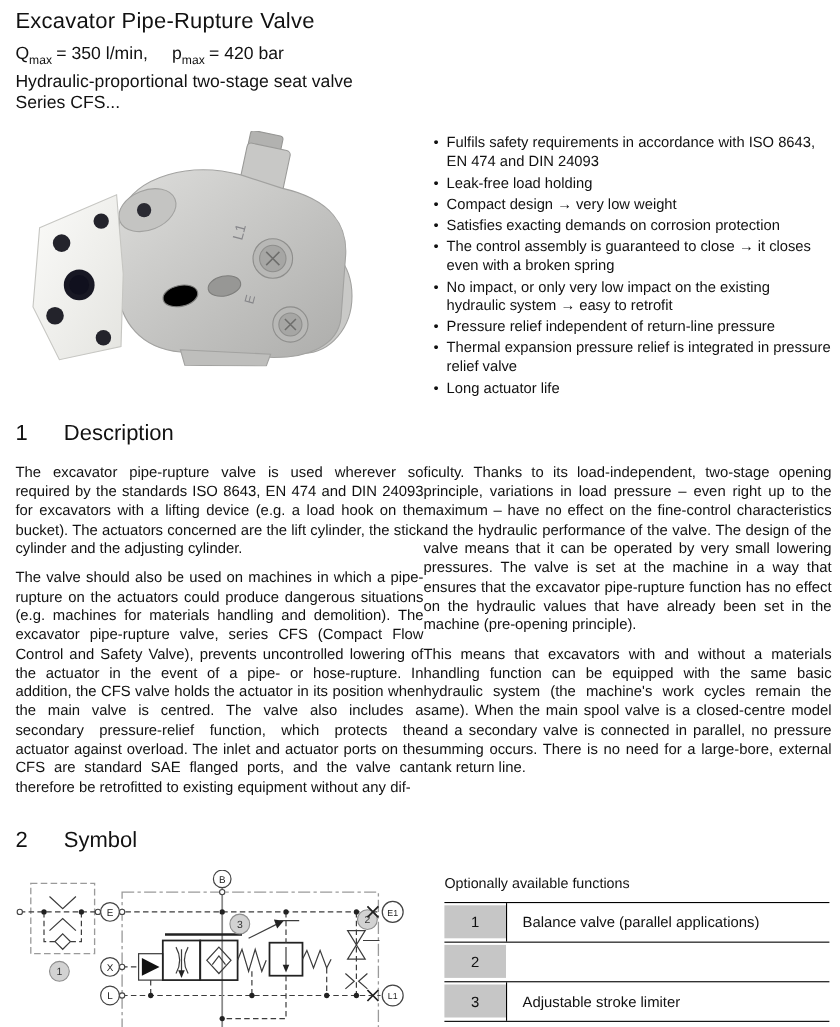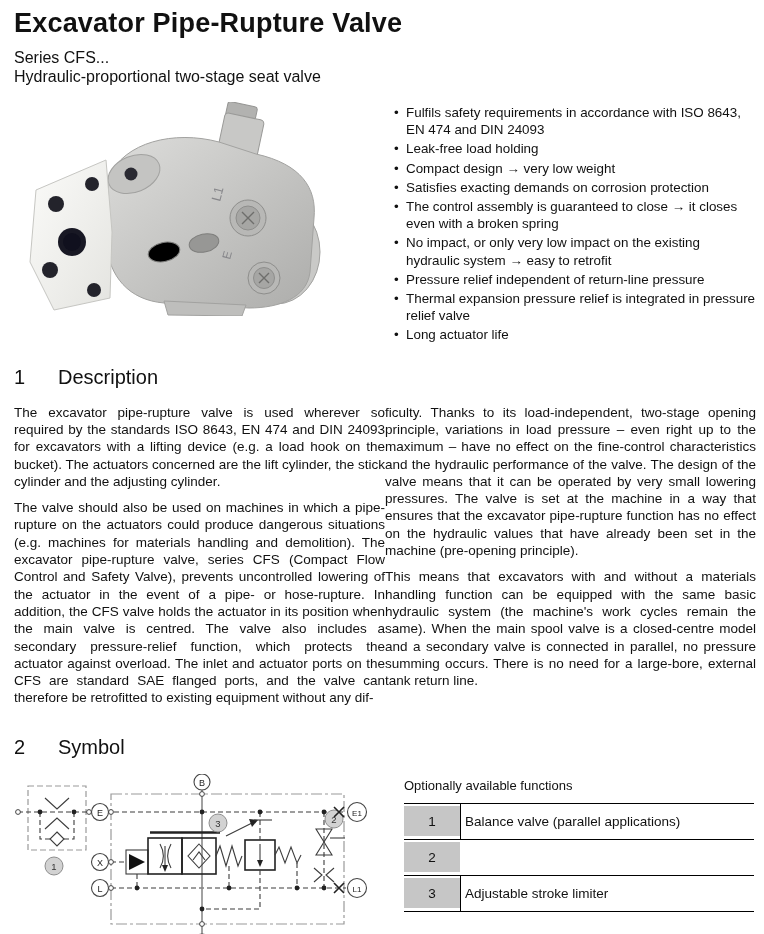--- a/index.html
+++ b/index.html
@@ -5,21 +5,21 @@
   * { margin:0; padding:0; box-sizing:border-box; }
   html,body { background:#fff; }
   body {
     width:764px; height:934px; overflow:hidden;
     font-family:"Liberation Sans", sans-serif;
     color:#111;
   }
   .page { padding:8px 8px 0 14px; }
 
   h1[data-name="page-title"]{
-    font-size:27px; font-weight:700; letter-spacing:.2px; margin:0 0 9px;
+    font-size:20px; font-weight:400; letter-spacing:.2px; margin:0 0 9px;
   }
   .spec-line { font-size:16px; line-height:19px; }
   .spec-line sub { font-size:11px; }
   .spec-eq { margin-left:4px; }
   .spec-p  { margin-left:22px; }
   .sub-line { font-size:16px; line-height:19px; }
 
   .top-grid{
     display:grid; grid-template-columns:362px 1fr; column-gap:18px;
     margin-top:16px; align-items:start;
@@ -48,21 +48,21 @@
   }
   .opt-caption{ font-size:13px; font-weight:400; margin:4px 0 10px; }
   .opt-table{ border-top:1.2px solid #000; margin-right:2px; }
   .opt-row{ display:flex; height:36px; border-bottom:1.2px solid #000; }
   .opt-num{
     flex:0 0 56px; margin:2.5px 0; background:#c6c6c6;
     display:flex; align-items:center; justify-content:center;
     font-size:13.5px;
   }
   .opt-label{
-    flex:1; border-left:1.4px solid #000; padding-left:4px;
+    flex:1; border-left:1.4px solid #000; padding-left:14px;
     display:flex; align-items:center; font-size:13.5px;
   }
 
   svg text { font-family:"Liberation Sans", sans-serif; }
   .schem-line   { stroke:#3c3c3c; stroke-width:1.1; fill:none; }
   .schem-dash   { stroke:#3c3c3c; stroke-width:1.1; fill:none; stroke-dasharray:5 3; }
   .schem-gray   { stroke:#9a9a9a; stroke-width:1.2; fill:none; stroke-dasharray:11 3 3 3; }
   .schem-graydash{ stroke:#9a9a9a; stroke-width:1.2; fill:none; stroke-dasharray:6 3; }
   .schem-bold   { stroke:#222; stroke-width:1.6; fill:none; }
   .port-c  { fill:#fff; stroke:#444; stroke-width:1.1; }
@@ -72,22 +72,25 @@
   .dot     { fill:#222; }
   .oc      { fill:#fff; stroke:#444; stroke-width:1; }
 </style>
 </head>
 <body>
 
 <div class="page" data-name="datasheet-page">
 
   <h1 data-name="page-title">Excavator Pipe-Rupture Valve</h1>
 
+  <div class="spec-line" data-name="spec-line">
+    <span data-name="qmax-symbol">Q</span><sub data-name="qmax-subscript">max</sub><span class="spec-eq" data-name="qmax-value">= 350 l/min,</span><span class="spec-p" data-name="pmax-symbol">p</span><sub data-name="pmax-subscript">max</sub><span class="spec-eq" data-name="pmax-value">= 420 bar</span>
+  </div>
+  <div class="sub-line" data-name="subtitle-line-2">Hydraulic-proportional two-stage seat valve</div>
   <div class="sub-line" data-name="subtitle-line-3">Series CFS...</div>
-  <div class="sub-line" data-name="subtitle-line-2">Hydraulic-proportional two-stage seat valve</div>
 
   <div class="top-grid">
 
     <svg data-name="product-photo" viewBox="0 0 356 214" width="356" height="214" aria-hidden="true">
       <defs>
         <linearGradient id="gBody" x1="0" y1="0" x2="1" y2="1">
           <stop offset="0" stop-color="#dddddb"></stop>
             <stop offset="1" stop-color="#adadab"></stop>
         </linearGradient>
         <linearGradient id="gFlange" x1="0" y1="0" x2="1" y2="1">

